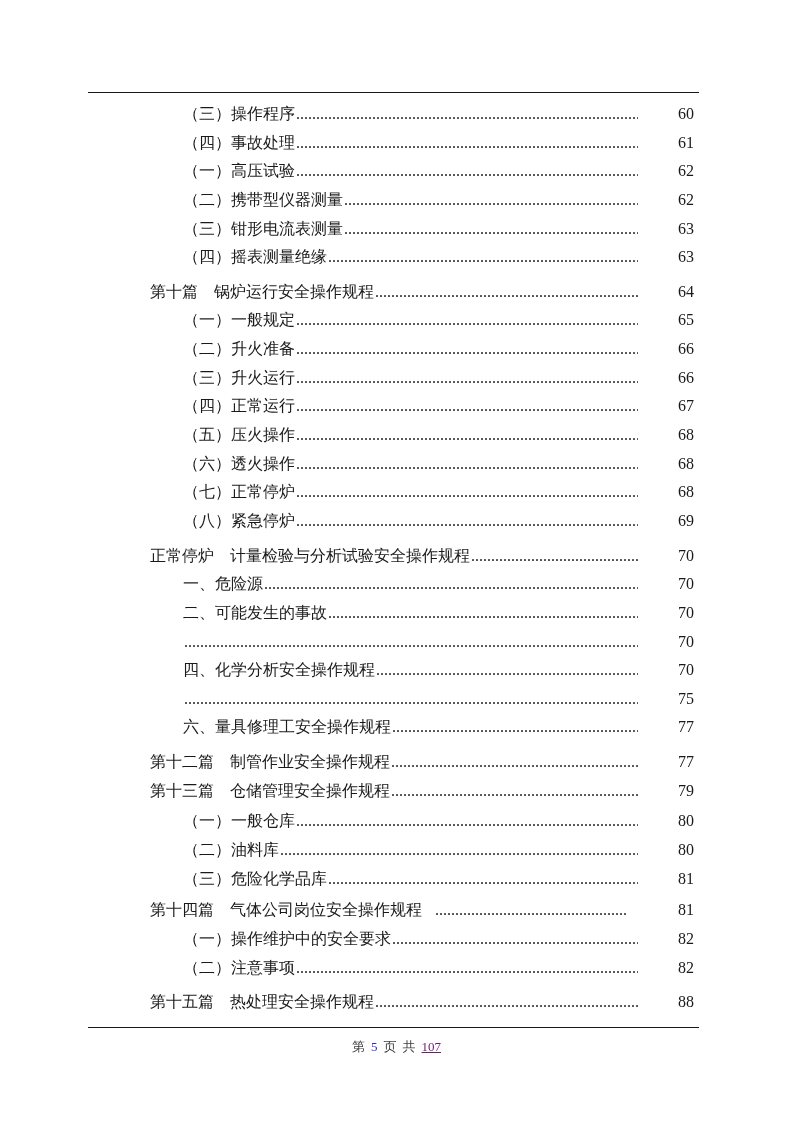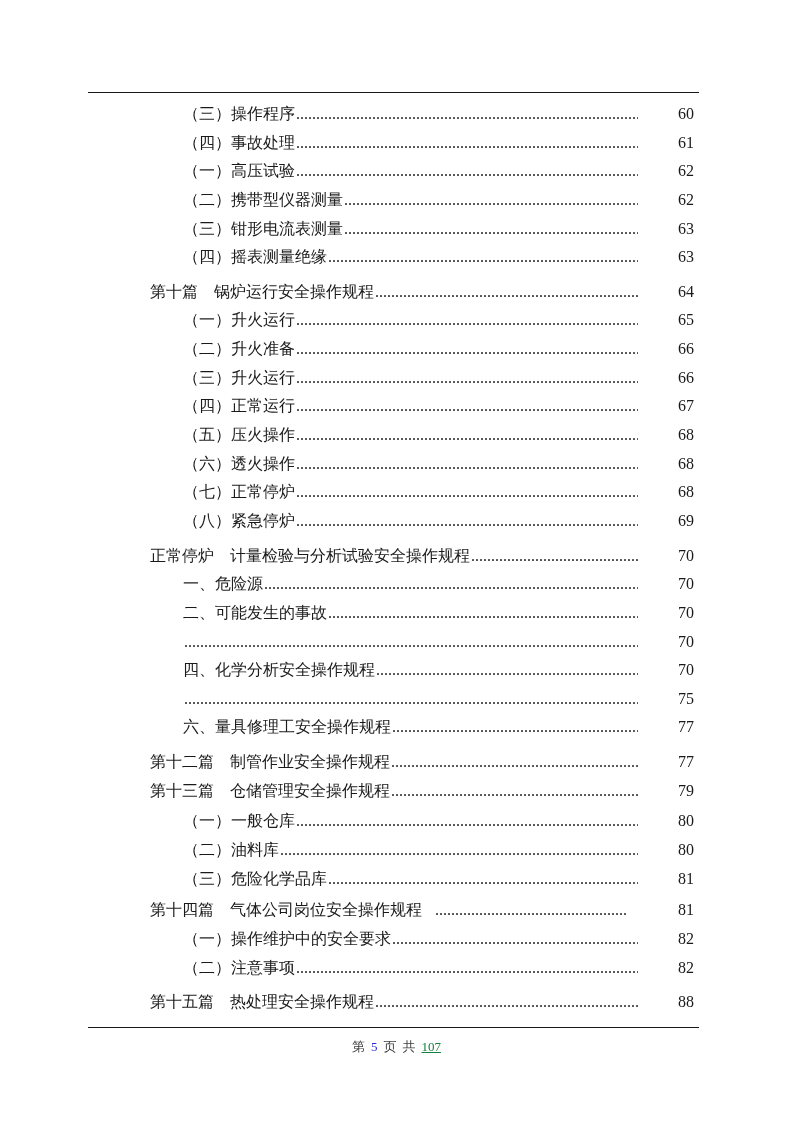--- a/index.html
+++ b/index.html
@@ -109,21 +109,21 @@
       <span class="toc-title">（四）摇表测量绝缘</span>
       <span class="dots"></span>
       <span class="pagenum">63</span>
     </div>
     <div class="toc-row chapter">
       <span class="toc-title">第十篇　锅炉运行安全操作规程</span>
       <span class="dots"></span>
       <span class="pagenum">64</span>
     </div>
     <div class="toc-row item">
-      <span class="toc-title">（一）升火运行</span>
+      <span class="toc-title">（一）一般规定</span>
       <span class="dots"></span>
       <span class="pagenum">65</span>
     </div>
     <div class="toc-row item">
       <span class="toc-title">（二）升火准备</span>
       <span class="dots"></span>
       <span class="pagenum">66</span>
     </div>
     <div class="toc-row item">
       <span class="toc-title">（三）升火运行</span>
@@ -229,13 +229,13 @@
       <span class="pagenum">82</span>
     </div>
     <div class="toc-row chapter">
       <span class="toc-title">第十五篇　热处理安全操作规程</span>
       <span class="dots"></span>
       <span class="pagenum">88</span>
     </div>
   </div>
 
 <div class="footer-rule"></div>
-<div class="footer-text"><span class="footer-part" style="color: rgb(61, 61, 61);">第</span><span class="footer-part" style="color: rgb(45, 45, 216);">5</span><span class="footer-part" style="color: rgb(61, 61, 61);">页</span><span class="footer-part" style="color: rgb(61, 61, 61);">共</span><span class="footer-part" style="color: #15803d; text-decoration: underline;">107</span></div>
+<div class="footer-text"><span class="footer-part" style="color: rgb(61, 61, 61);">第</span><span class="footer-part" style="color: rgb(45, 45, 216);">5</span><span class="footer-part" style="color: rgb(61, 61, 61);">页</span><span class="footer-part" style="color: rgb(61, 61, 61);">共</span><span class="footer-part" style="color: #701a75; text-decoration: underline;">107</span></div>
 
 </body></html>

